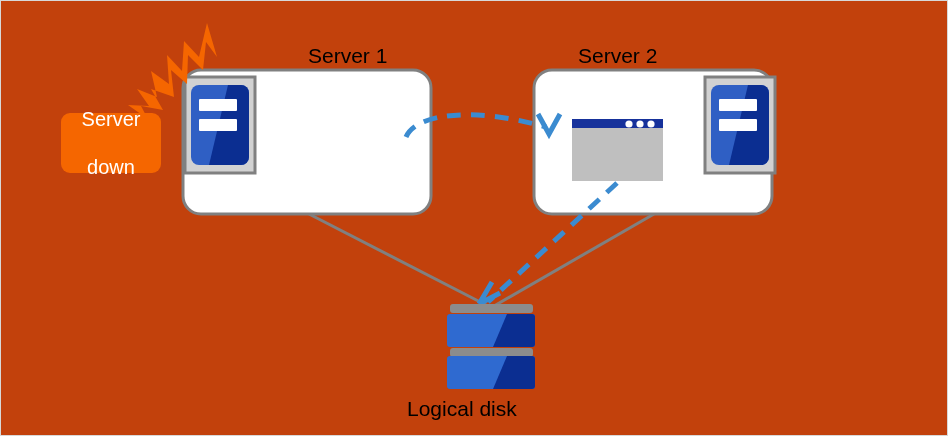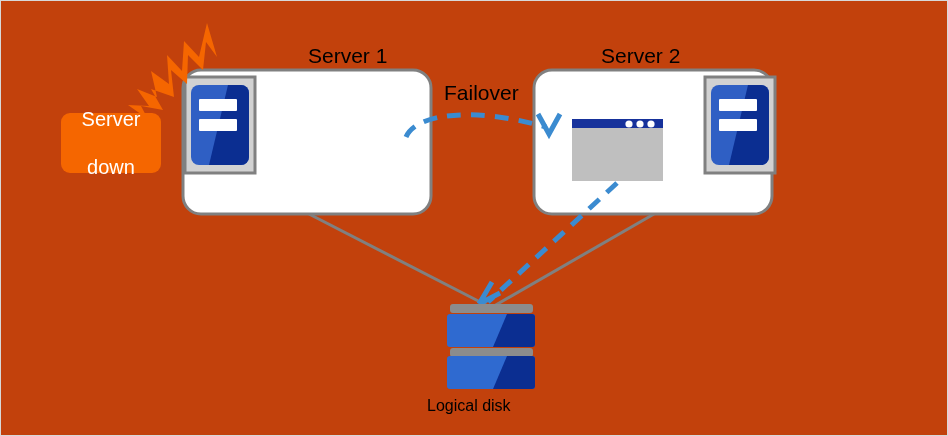--- a/index.html
+++ b/index.html
@@ -27,24 +27,24 @@
     height: 436px;
   }
   .label {
     position: absolute;
     color: #000000;
     font-family: "Liberation Sans", sans-serif;
     white-space: pre;
     line-height: 1.15;
   }
   #server1-title { left: 307px; top: 43px; font-size: 21px; }
-  #server2-title { left: 600px; top: 43px; font-size: 21px; }
+  #server2-title { left: 577px; top: 43px; font-size: 21px; }
   #failover-label { left: 443px; top: 80px; font-size: 21px; }
   #application-label { left: 551px; top: 95px; font-size: 21px; }
-  #logicaldisk-label { left: 426px; top: 396px; font-size: 16px; }
+  #logicaldisk-label { left: 406px; top: 396px; font-size: 21px; }
 
   #serverdown-badge {
     position: absolute;
     left: 60px;
     top: 112px;
     width: 100px;
     height: 60px;
     background: #f56600;
     border-radius: 9px;
     color: #ffffff;
@@ -148,21 +148,20 @@
       <polygon fill="#f56600" points="206,22 198,56 183,40 181,70 166,54 168,83 150,70 156,96 136,88
                 148,105 127,104 144,116 131,121 149,122 140,105 162,109 150,88
                 173,96 170,69 186,83 187,54 202,69 205,41 216,56"></polygon>
     </g>
   </svg>
 
   <div class="label" id="server1-title">Server 1</div>
 
   <div class="label" id="server2-title">Server 2</div>
 
-  <div class="label" id="failover-label">Failover</div>
 
 
   <div class="label" id="logicaldisk-label">Logical disk</div>
 
   <div id="serverdown-badge">
     <span>Server</span>
     <span>down</span>
   </div>
 
 </div>

